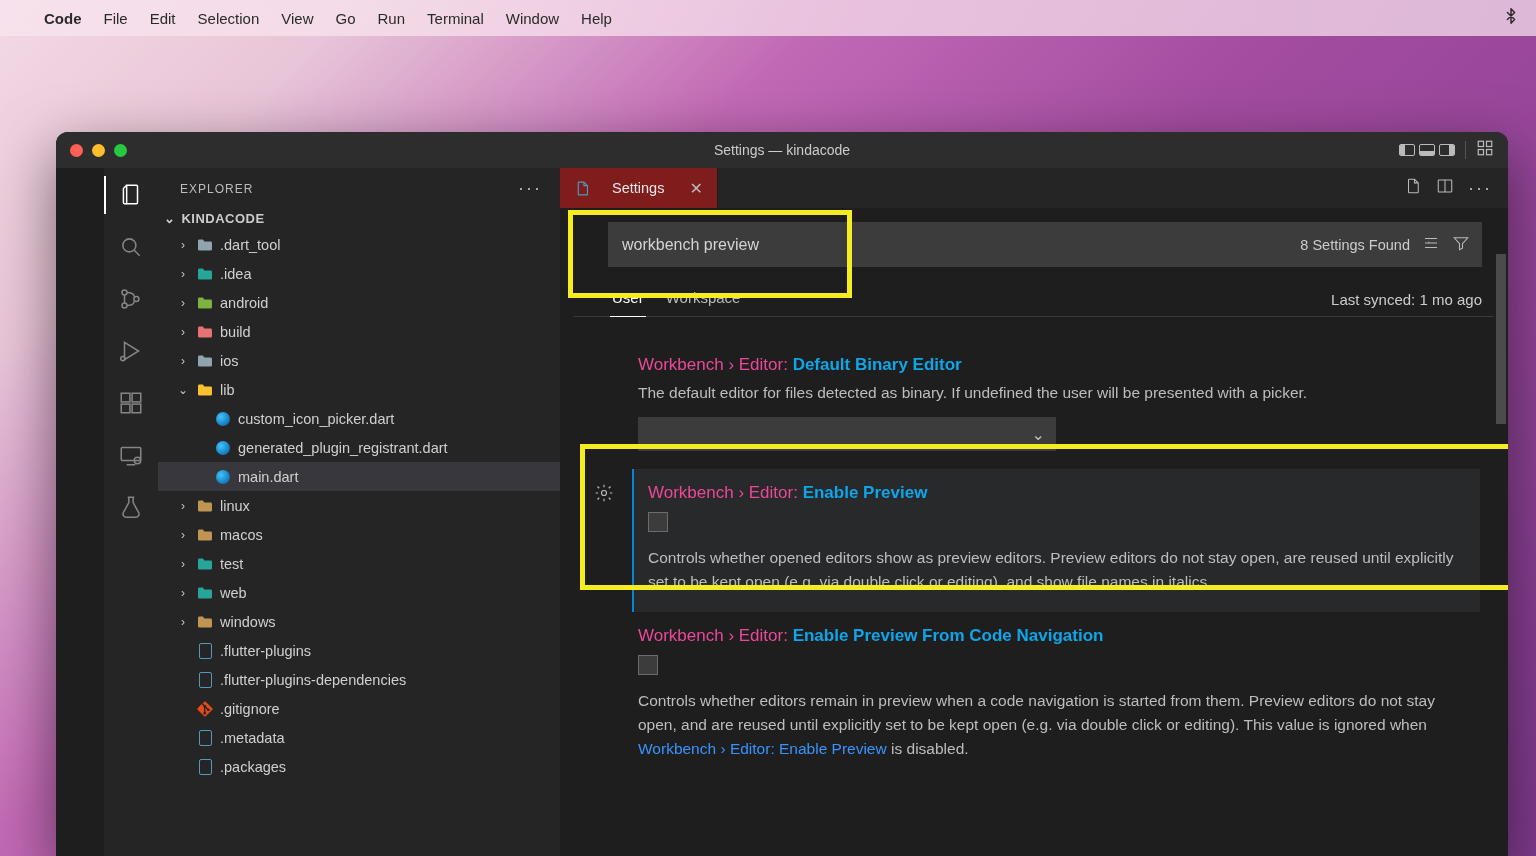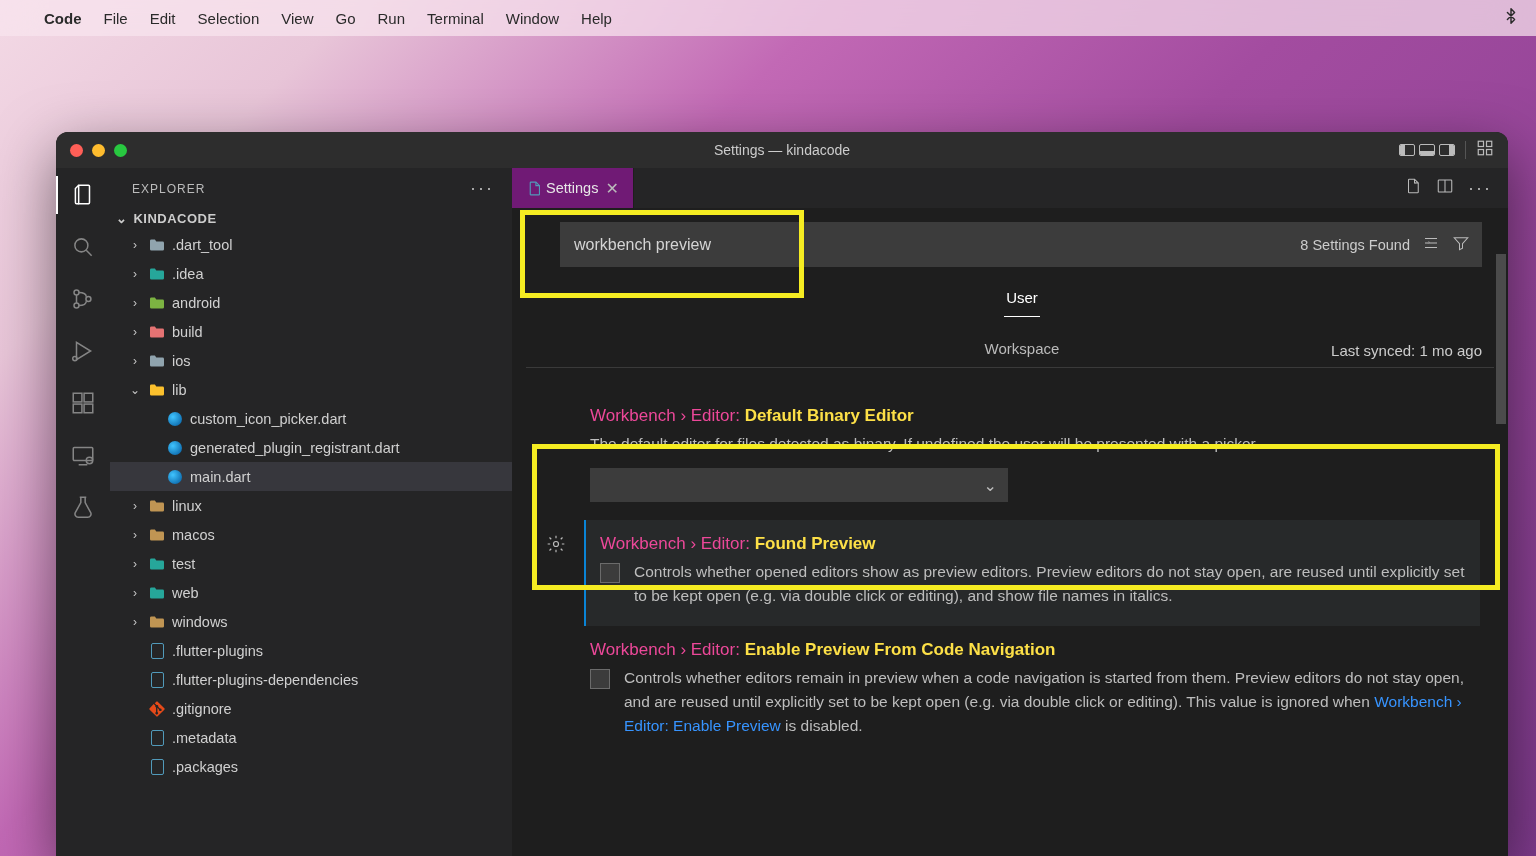--- a/index.html
+++ b/index.html
@@ -61,21 +61,21 @@
 .tl-max { background: #28c840; }
 .titlebar .title { position: absolute; left: 50%; transform: translateX(-50%); font-size: 14px; color: #cccccc; }
 .titlebar .title-right { position: absolute; right: 14px; display: flex; gap: 10px; align-items: center; }
 .titlebar .title-right svg { width: 18px; height: 18px; }
 .layout-icons { display:flex; gap:4px; }
 .layout-icon-box { width:16px; height:12px; border:1.3px solid #bbb; border-radius:2px; display:inline-block; position:relative;}
 .layout-icon-box.left::before { content:""; position:absolute; left:0; top:0; bottom:0; width:5px; background:#bbb; border-radius:1px 0 0 1px;}
 .layout-icon-box.bottom::before { content:""; position:absolute; left:0; right:0; bottom:0; height:4px; background:#bbb; border-radius:0 0 1px 1px;}
 .layout-icon-box.right::before { content:""; position:absolute; right:0; top:0; bottom:0; width:5px; background:#bbb; border-radius:0 1px 1px 0;}
 
-.body-row { display: flex; flex: 1; min-height: 0; }
+.body-row { display: flex; flex: 1; min-height: 0; padding-left: 48px; }
 
 
 .activity-bar {
   width: 54px;
   background: #252526;
   display: flex;
   flex-direction: column;
   align-items: center;
   padding-top: 12px;
   gap: 22px;
@@ -108,49 +108,49 @@
 .folder-icon.red { color:#e57373;}
 .folder-icon.grey { color:#90a4ae;}
 .folder-icon.teal { color:#26a69a;}
 .folder-icon.amber { color:#fbc02d;}
 .dart-icon { width:14px; height:14px; border-radius:50%; background: radial-gradient(circle at 35% 35%, #40c4ff, #01579b);}
 .file-page-icon { width:13px; height:16px; border:1.4px solid #519aba; border-radius:2px; background:transparent; position:relative;}
 
 
 .editor-area { flex:1; background:#1e1e1e; display:flex; flex-direction:column; min-width:0;}
 .tabbar { height:40px; background:#252526; display:flex; align-items:stretch; }
-.tab { display:flex; align-items:center; gap:3px; padding: 0 14px; background:#701a75; color:#e7e7e7; font-size:14.5px; border-right:1px solid #1e1e1e; }
+.tab { display:flex; align-items:center; gap:21px; padding: 0 14px; background:#7f1d1d; color:#e7e7e7; font-size:14.5px; border-right:1px solid #1e1e1e; }
 .tab svg { width:17px; height:17px; }
 .tab .close { color:#bbb; font-size:16px; margin-left:4px; }
 .tabbar .tab-spacer { flex:1; background:#252526; }
 .tab-actions { display:flex; align-items:center; gap:14px; padding:0 16px; background:#252526; color:#bbb;}
 .tab-actions svg { width:18px; height:18px; stroke:#bbb; fill:none; stroke-width:1.4;}
 
 
 .settings-body { flex:1; display:flex; flex-direction:column; padding: 4px 14px 0 14px; position:relative; overflow:auto;}
 .search-row { display:flex; align-items:center; padding: 10px 12px 8px 10px; position:relative;}
 .search-highlight { position:absolute; top:2px; left:8px; width:284px; height:88px; border:5px solid #f5ec22; pointer-events:none; z-index:3;}
 .search-input { flex:1; background:#3c3c3c; border:none; height:45px; color:#d4d4d4; font-size:16px; padding: 0 14px; outline:none; margin-left:24px;}
 .search-meta { position:absolute; right:24px; display:flex; align-items:center; gap:12px; color:#ccc; font-size:14.5px;}
 .search-meta svg { width:18px; height:18px; stroke:#bbb; fill:none; stroke-width:1.4;}
 
-.scope-row { display:flex; align-items:center; padding: 8px 12px 0 36px; gap:18px; border-bottom:1px solid #3a3a3a; position:relative;flex-direction:column;}
+.scope-row { display:flex; align-items:center; padding: 8px 12px 0 36px; gap:18px; border-bottom:1px solid #3a3a3a; position:relative;}
 .scope-tab { padding: 6px 2px 10px 2px; color:#bbb; font-size:15px; cursor:pointer;}
 .scope-tab.active { color:#fff; border-bottom:1.5px solid #fff; margin-bottom:-1px;}
 .scope-row .sync-status { position:absolute; right:12px; bottom:8px; color:#ccc; font-size:15px;}
 
 .settings-list { padding: 24px 14px 24px 58px; color:#ccc; }
 .setting-item { padding: 14px 6px 18px 6px; position:relative;}
 .setting-title { font-size:17px; color:#e7e7e7; margin-bottom:6px;}
 .setting-title .crumb { font-weight:400; color:#ec4899;}
-.setting-title .name { font-weight:700; color:#fde047;}
+.setting-title .name { font-weight:700; color:#0ea5e9;}
 .setting-desc { font-size:15.5px; color:#bdbdbd; line-height:1.55; }
 .setting-desc a { color:#3794ff; text-decoration:none;}
 .setting-dropdown { margin-top:12px; width:418px; height:34px; background:#3c3c3c; border:1px solid #3c3c3c; display:flex; align-items:center; justify-content:flex-end; padding:0 10px; color:#bbb;}
-.setting-checkbox-row { display:flex; gap:14px; align-items:flex-start;}
+.setting-checkbox-row { display:flex; gap:14px; align-items:flex-start;flex-direction:column;}
 .setting-checkbox { width:20px; height:20px; background:#3c3c3c; border:1px solid #6b6b6b; flex-shrink:0; margin-top:3px;}
 
 .setting-item.modified { border-left: 2.5px solid #0a84d6; background:#27292a; padding-left:14px; }
 .setting-item.modified .gear { position:absolute; left:-40px; top:14px; color:#bbb;}
 .gear svg { width:20px; height:20px; stroke:currentColor; fill:none; stroke-width:1.4;}
 
 .yellow-highlight-2 { position:absolute; border:5px solid #f5ec22; pointer-events:none; z-index:3;}
 
 .vscroll { position:absolute; right:0; top:40px; bottom:0; width:14px; background:#1e1e1e;}
 .vscroll-thumb { position:absolute; right:2px; top:6px; width:10px; height:170px; background:#4b4b4b; border-radius:0;}
@@ -508,21 +508,21 @@
           </div>
 
           <div class="setting-item modified" id="enable-preview-item">
             <span class="gear">
               <svg viewBox="0 0 24 24">
                   <circle cx="12" cy="12" r="3"></circle>
                   <path d="M12 2v3M12 19v3M4.2 4.2l2.1 2.1M17.7 17.7l2.1 2.1M2 12h3M19 12h3M4.2 19.8l2.1-2.1M17.7 6.3l2.1-2.1"></path>
                 </svg>
             </span>
             <div class="setting-title">
-              <span class="crumb">Workbench › Editor: </span><span class="name">Found Preview</span>
+              <span class="crumb">Workbench › Editor: </span><span class="name">Enable Preview</span>
             </div>
             <div class="setting-checkbox-row">
               <div class="setting-checkbox"></div>
               <div class="setting-desc">Controls whether opened editors show as preview editors. Preview editors do not stay open, are reused until explicitly set to be kept open (e.g. via double click or editing), and show file names in italics.</div>
             </div>
           </div>
 
           <div class="setting-item">
             <div class="setting-title">
               <span class="crumb">Workbench › Editor: </span><span class="name">Enable Preview From Code Navigation</span>

